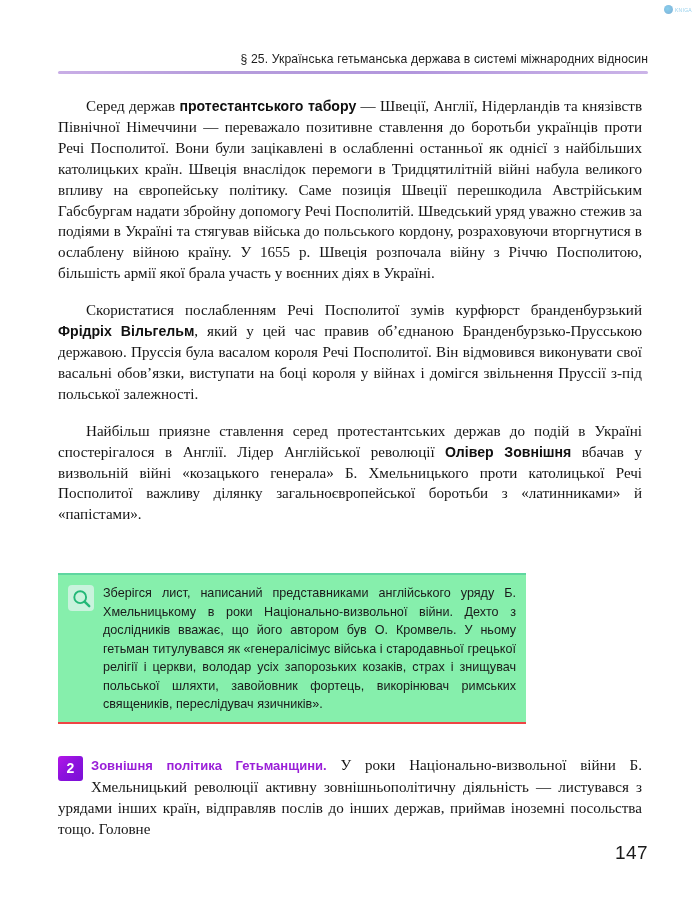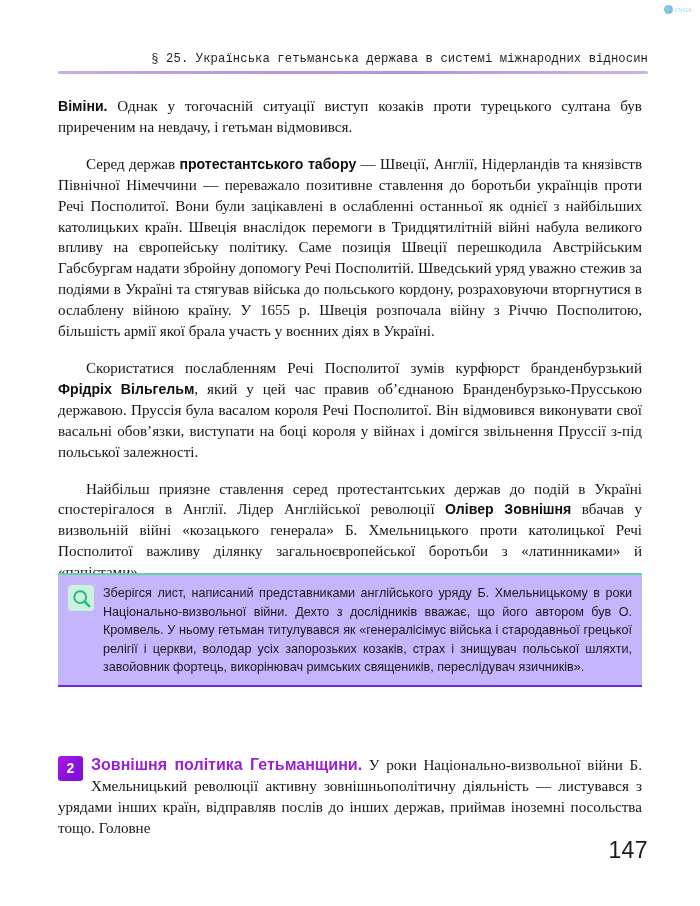--- a/index.html
+++ b/index.html
@@ -45,21 +45,21 @@
   }
 
   
   .running-head-wrap {
     position: absolute;
     left: 58px;
     right: 52px;
     top: 52px;
   }
   .running-head {
-    font-family: Liberation Mono, monospace;
+    font-family: Liberation Sans, sans-serif;
     font-size: 12.2px;
     color: #1d1d1d;
     text-align: right;
     letter-spacing: 0.1px;
     white-space: nowrap;
   }
   .head-rule {
     margin-top: 5px;
     height: 3px;
     border-radius: 2px;
@@ -92,25 +92,25 @@
     font-family: "Liberation Sans", "DejaVu Sans", sans-serif;
     font-weight: bold;
     font-size: 14.1px;
     color: #101010;
   }
 
   
   .source-box {
     position: absolute;
     left: 58px;
-    width: 584px;
+    width: 468px;
     top: 573px;
-    background: #c4b5fd;
+    background: #86efac;
     border-top: 2px solid #5fd6a0;
-    border-bottom: 2px solid #6d28d9;
+    border-bottom: 2px solid #ef4444;
     box-sizing: border-box;
     padding: 9px 10px 8px 10px;
   }
   .source-inner {
     display: flex;
     align-items: flex-start;
     gap: 9px;
   }
   .loupe-badge {
     flex: none;
@@ -152,54 +152,53 @@
     color: #ffffff;
     font-family: "Liberation Sans", "DejaVu Sans", sans-serif;
     font-weight: bold;
     font-size: 14px;
     line-height: 25px;
     text-align: center;
   }
   .section-title {
     font-family: "Liberation Sans", "DejaVu Sans", sans-serif;
     font-weight: bold;
-    font-size: 16px;
+    font-size: 13px;
     color: #9a1fd8;
   }
   .numbered-section p.body {
     text-align: justify;
   }
 
   
   .folio {
     position: absolute;
     right: 52px;
     bottom: 42px;
     font-family: "Liberation Sans", "DejaVu Sans", sans-serif;
-    font-size: 23px;
+    font-size: 19px;
     color: #1a1a1a;
     letter-spacing: 0.4px;
   }
 </style>
 </head>
 <body>
 
 <div class="logo-watermark">
   <span class="logo-mark"></span>
   <span class="logo-text">KNIGA</span>
 </div>
 
 <div class="running-head-wrap">
   <div class="running-head">§ 25. Українська гетьманська держава в системі міжнародних відносин</div>
   <div class="head-rule"></div>
 </div>
 
 <div class="column">
 
-  <p class="body"><span class="b">Віміни.</span><span> Однак у тогочасній ситуації виступ козаків проти турецького султана був приреченим на невдачу, і гетьман відмовився.</span></p>
 
   <p class="body indent"><span>Серед держав </span><span class="b">протестантського табору</span><span> — Швеції, Англії, Нідерландів та князівств Північної Німеччини — переважало позитивне ставлення до боротьби українців проти Речі Посполитої. Вони були зацікавлені в ослабленні останньої як однієї з найбільших католицьких країн. Швеція внаслідок перемоги в Тридцятилітній війні набула великого впливу на європейську політику. Саме позиція Швеції перешкодила Австрійським Габсбургам надати збройну допомогу Речі Посполитій. Шведський уряд уважно стежив за подіями в Україні та стягував війська до польського кордону, розраховуючи вторгнутися в ослаблену війною країну. У 1655 р. Швеція розпочала війну з Річчю Посполитою, більшість армії якої брала участь у воєнних діях в Україні.</span></p>
 
   <p class="body indent"><span>Скористатися послабленням Речі Посполитої зумів курфюрст бранденбурзький </span><span class="b">Фрідріх Вільгельм</span><span>, який у цей час правив об’єднаною Бранденбурзько-Прусською державою. Пруссія була васалом короля Речі Посполитої. Він відмовився виконувати свої васальні обов’язки, виступати на боці короля у війнах і домігся звільнення Пруссії з-під польської залежності.</span></p>
 
   <p class="body indent"><span>Найбільш приязне ставлення серед протестантських держав до подій в Україні спостерігалося в Англії. Лідер Англійської революції </span><span class="b">Олівер Зовнішня</span><span> вбачав у визвольній війні «козацького генерала» Б. Хмельницького проти католицької Речі Посполитої важливу ділянку загальноєвропейської боротьби з «латинниками» й «папістами».</span></p>
 
 </div>
 
 <div class="source-box">

